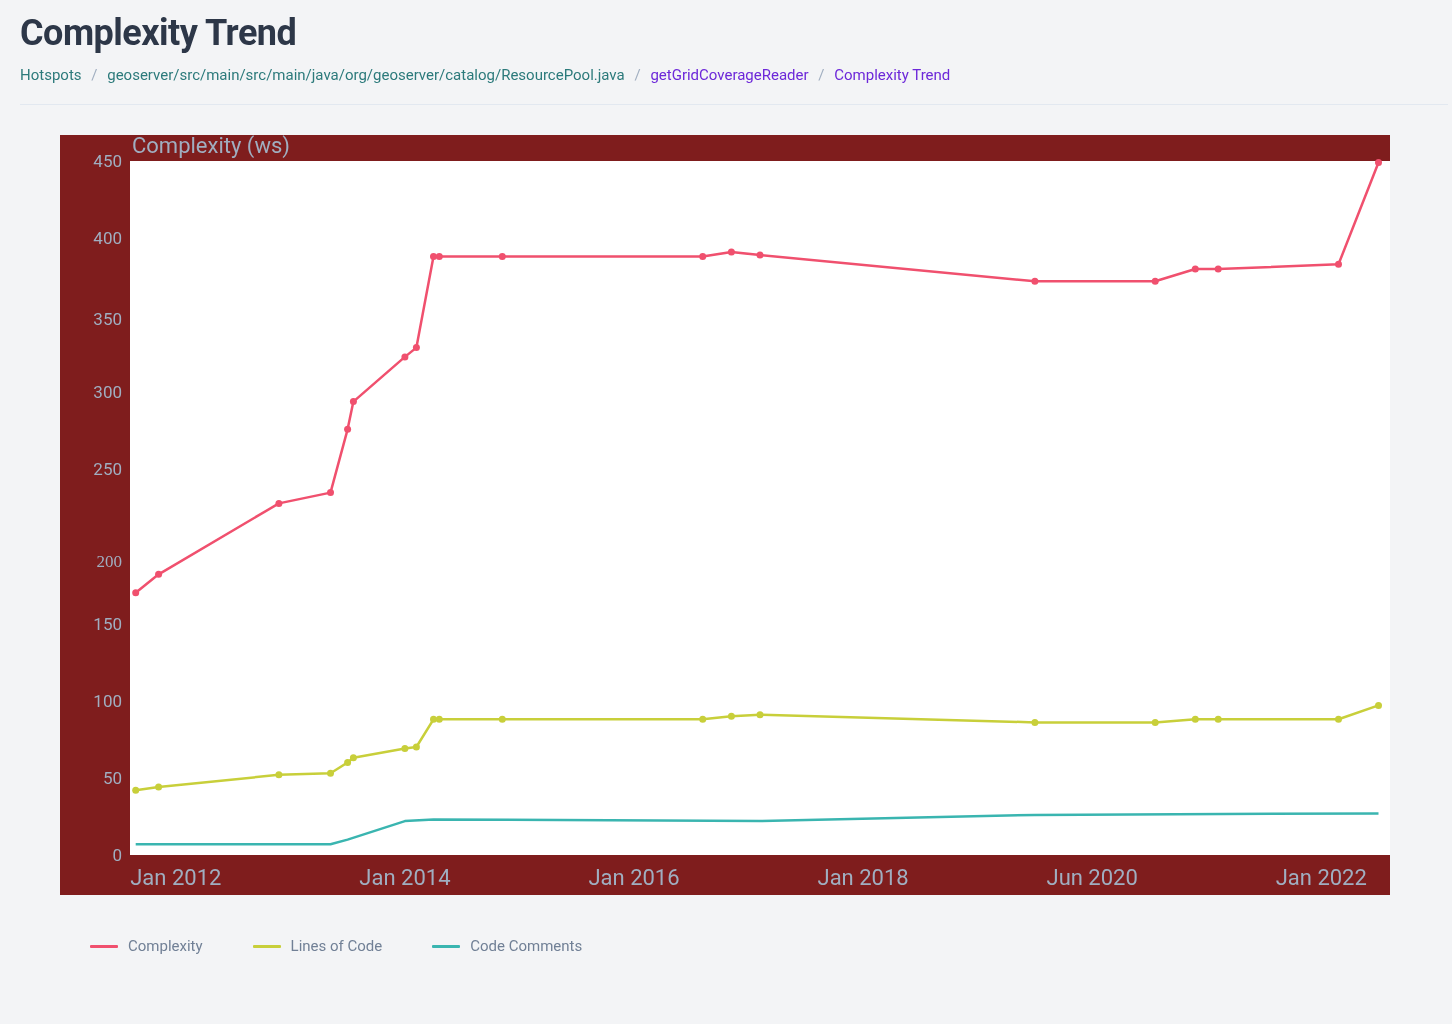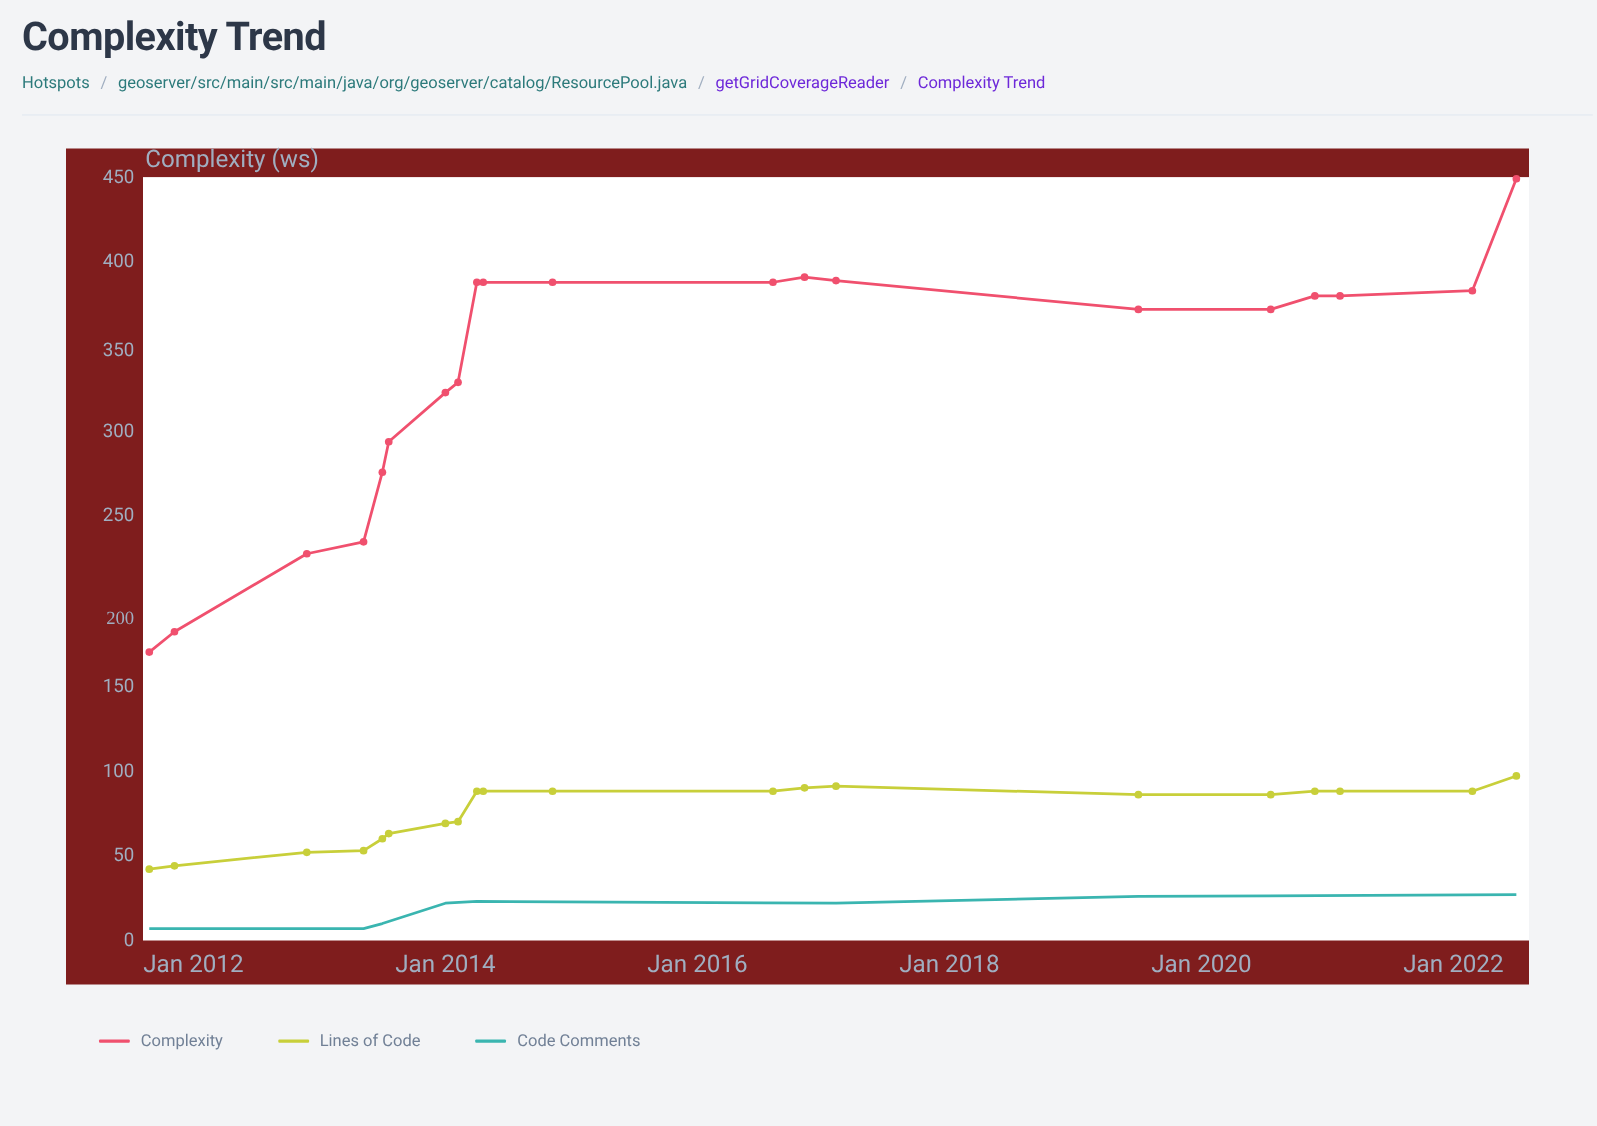--- a/index.html
+++ b/index.html
@@ -179,21 +179,21 @@
         <div class="y-tick" style="top: 427px; font-family: Liberation Serif, serif;">200</div>
         <div class="y-tick" style="top: 334.444px;">250</div>
         <div class="y-tick" style="top: 257.333px;">300</div>
         <div class="y-tick" style="top: 184px;">350</div>
         <div class="y-tick" style="top: 103px;">400</div>
         <div class="y-tick" style="top: 26px;">450</div>
         <div class="x-tick" style="left: 115.818px;">Jan 2012</div>
         <div class="x-tick" style="left: 344.909px;">Jan 2014</div>
         <div class="x-tick" style="left: 574px;">Jan 2016</div>
         <div class="x-tick" style="left: 803.091px;">Jan 2018</div>
-        <div class="x-tick" style="left: 1032.18px;">Jan 2020</div>
+        <div class="x-tick" style="left: 1032.18px;">Jun 2020</div>
         <div class="x-tick" style="left: 1261.27px;">Jan 2022</div>
       </div>
   </div>
 </div>
 
 <div class="legend">
   <div class="legend-item">
     <div class="legend-swatch" style="background:#f0506e"></div>
     <span>Complexity</span>
   </div>

